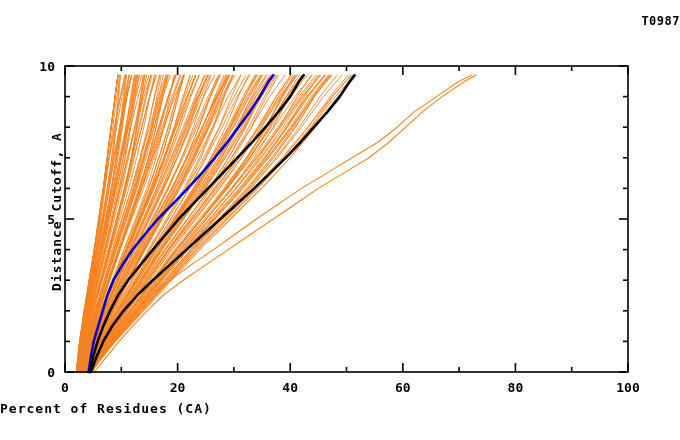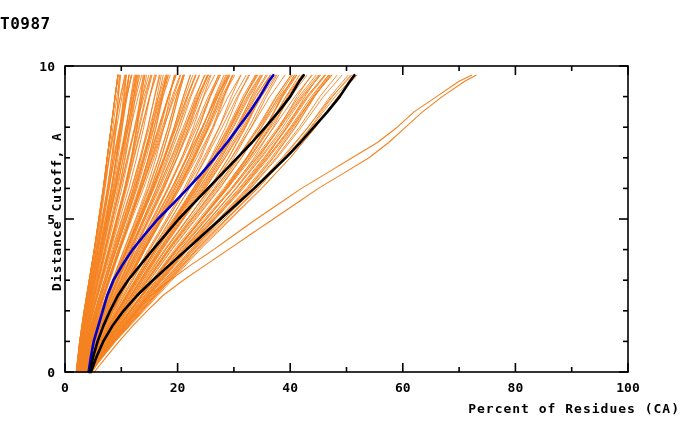--- a/index.html
+++ b/index.html
@@ -25,32 +25,32 @@
     top: 0;
     width: 680px;
     height: 440px;
     display: block;
   }
   .chart-title {
     position: absolute;
     left: 0;
     top: 14px;
     width: 680px;
-    text-align: left;
-    font-size: 16px;
+    text-align: right;
+    font-size: 12px;
     font-weight: bold;
     letter-spacing: 0.5px;
     color: #000000;
   }
   .xaxis-label {
     position: absolute;
     left: 0;
     top: 401px;
     width: 680px;
-    text-align: right;
+    text-align: left;
     font-size: 13px;
     font-weight: bold;
     letter-spacing: 1px;
     color: #000000;
   }
   .yaxis-label {
     position: absolute;
     left: -94px;
     top: 204px;
     width: 300px;

